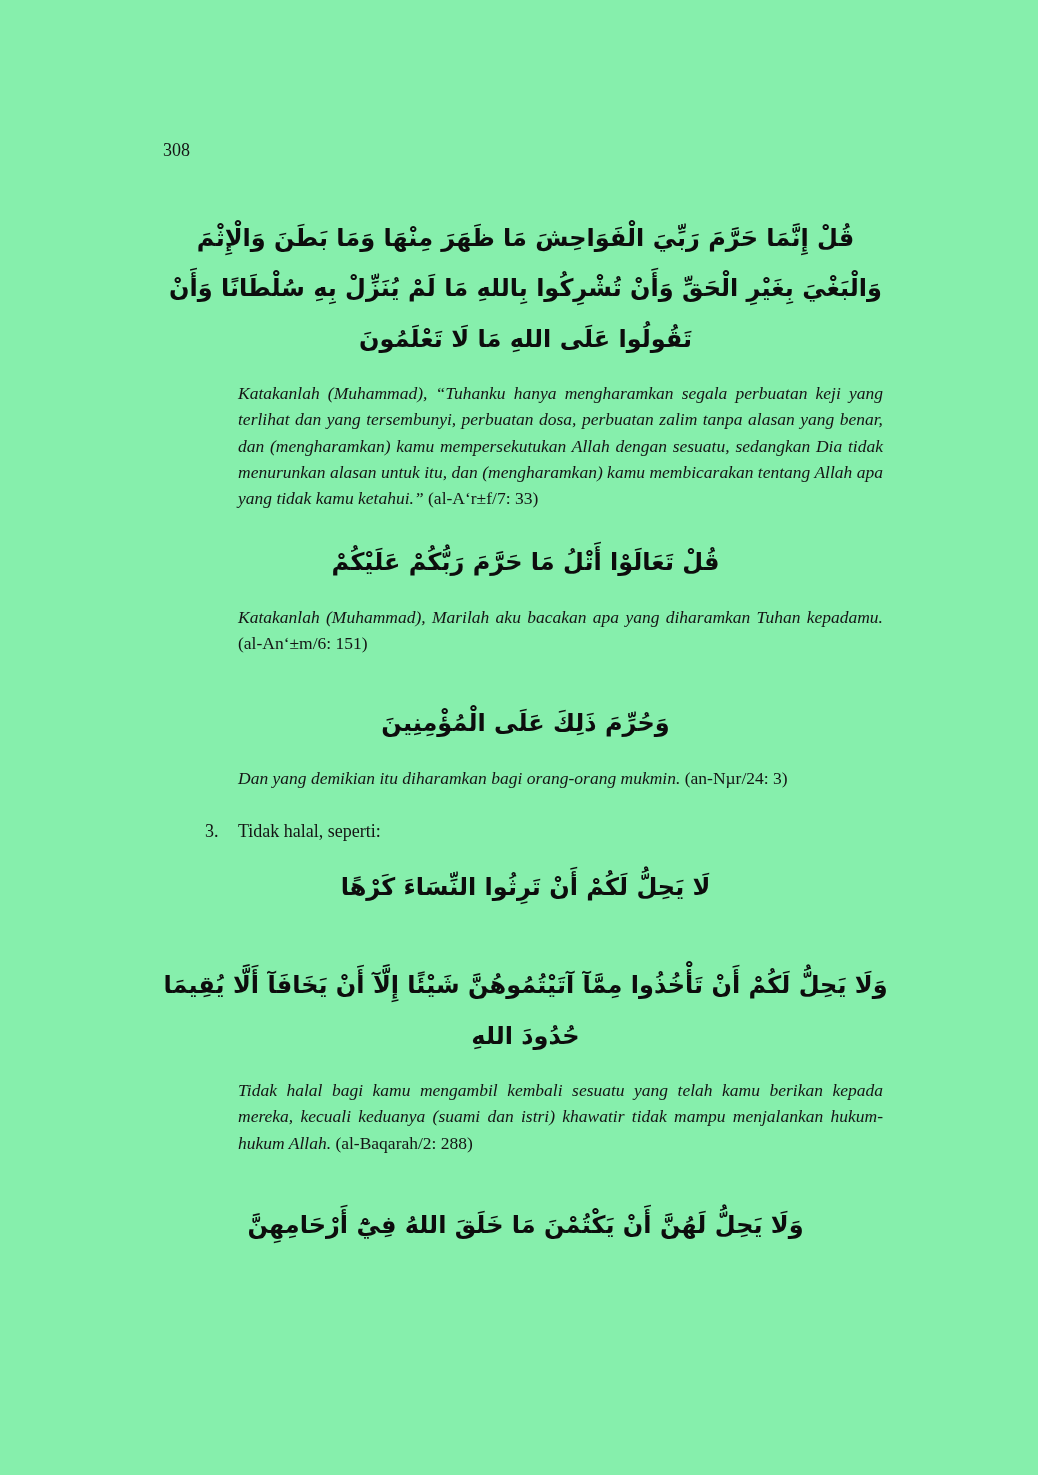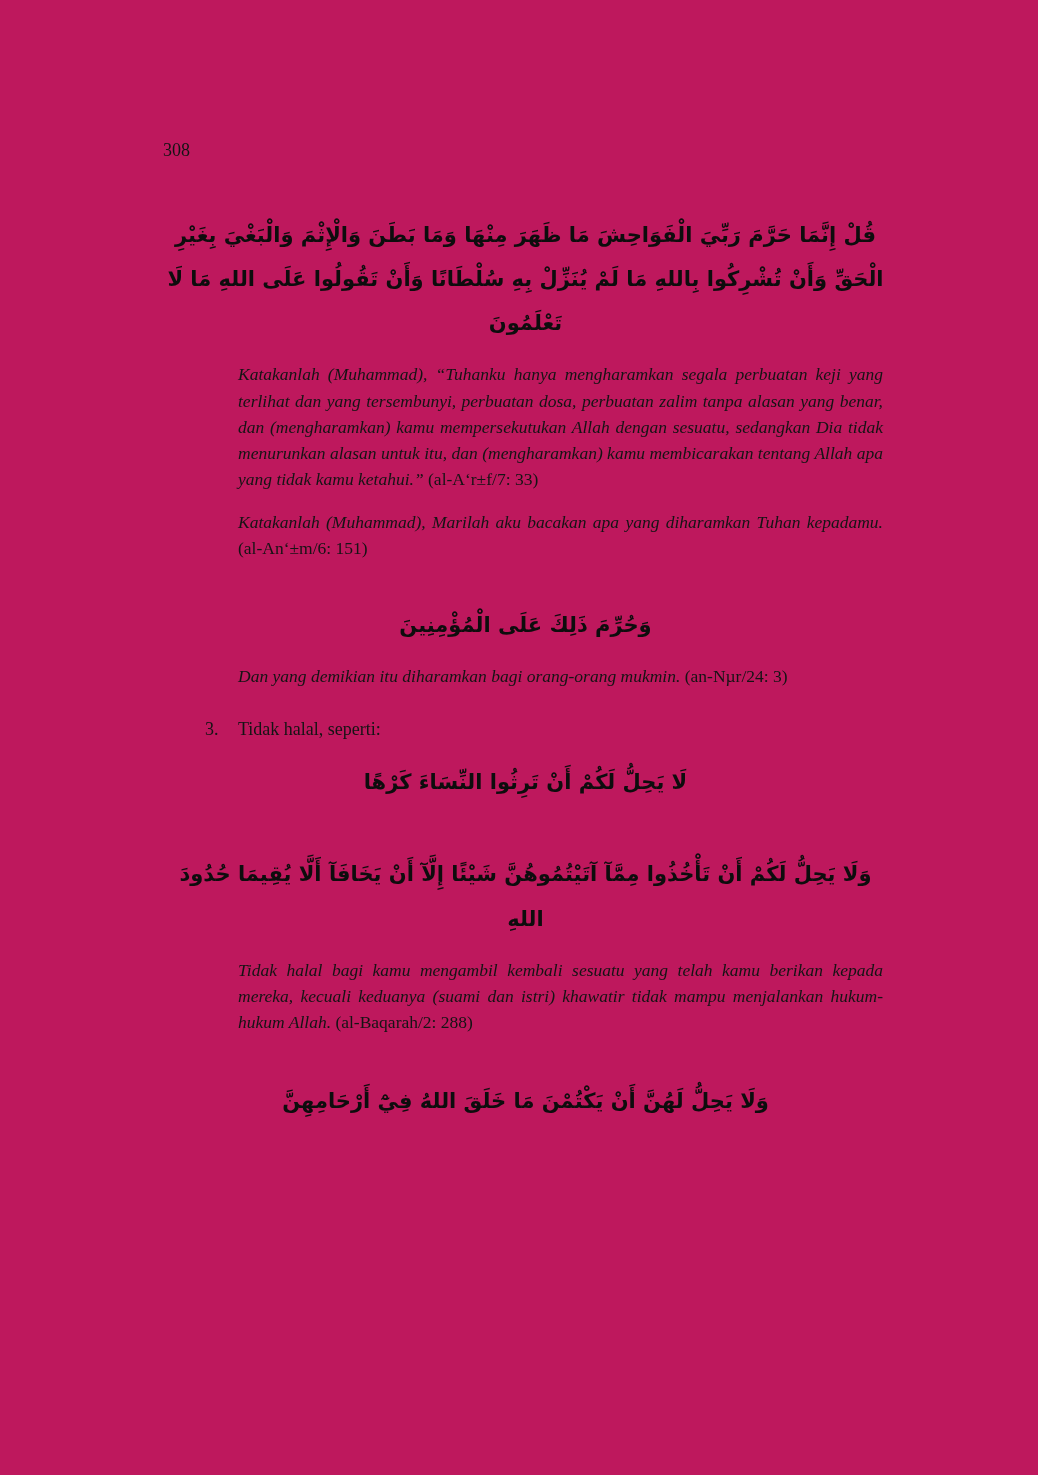--- a/index.html
+++ b/index.html
@@ -1,37 +1,37 @@
 <!DOCTYPE html>
 <html><head>
 <meta charset="utf-8">
 <style>
   html,body { margin:0; padding:0; background:#ffffff; }
   .page {
     position: relative;
     width: 1038px;
     height: 1475px;
-    background: #be185d;
+    background: #86efac;
     box-sizing: border-box;
     padding: 140px 150px 40px 163px;
     font-family: "Liberation Serif", serif;
     color: #141414;
     overflow: hidden;
   }
   .page-number {
     font-size: 18px;
     font-style: normal;
     margin: 0 0 8px 0;
   }
   .arabic {
     direction: rtl;
     text-align: center;
     font-family: "DejaVu Sans", sans-serif;
     font-weight: bold;
-    font-size: 21px;
+    font-size: 24px;
     line-height: 2.1;
     color: #0d0d0d;
   }
   .a1 { margin-top: 52px; }
   .a2 { margin-top: 26px; }
   .a3 { margin-top: 42px; }
   .a4 { margin-top: 20px; }
   .a5 { margin-top: 48px; }
   .a6 { margin-top: 44px; }
   .trans {
@@ -56,20 +56,21 @@
 </head>
 <body>
 
 <div class="page">
 
   <div class="page-number">308</div>
 
   <div class="arabic a1">قُلْ إِنَّمَا حَرَّمَ رَبِّيَ الْفَوَاحِشَ مَا ظَهَرَ مِنْهَا وَمَا بَطَنَ وَالْإِثْمَ وَالْبَغْيَ بِغَيْرِ الْحَقِّ وَأَنْ تُشْرِكُوا بِاللهِ مَا لَمْ يُنَزِّلْ بِهِ سُلْطَانًا وَأَنْ تَقُولُوا عَلَى اللهِ مَا لَا تَعْلَمُونَ</div>
   <p class="trans"><span class="it">Katakanlah (Muhammad), “Tuhanku hanya mengharamkan segala perbuatan keji yang terlihat dan yang tersembunyi, perbuatan dosa, perbuatan zalim tanpa alasan yang benar, dan (mengharamkan) kamu mempersekutukan Allah dengan sesuatu, sedangkan Dia tidak menurunkan alasan untuk itu, dan (mengharamkan) kamu membicarakan tentang Allah apa yang tidak kamu ketahui.”</span> <span class="ref">(al-A‘r±f/7: 33)</span></p>
 
+  <div class="arabic a2">قُلْ تَعَالَوْا أَتْلُ مَا حَرَّمَ رَبُّكُمْ عَلَيْكُمْ</div>
   <p class="trans"><span class="it">Katakanlah (Muhammad), Marilah aku bacakan apa yang diharamkan Tuhan kepadamu.</span> <span class="ref">(al-An‘±m/6: 151)</span></p>
 
   <div class="arabic a3">وَحُرِّمَ ذَلِكَ عَلَى الْمُؤْمِنِينَ</div>
   <p class="trans"><span class="it">Dan yang demikian itu diharamkan bagi orang-orang mukmin.</span> <span class="ref">(an-Nµr/24: 3)</span></p>
 
   <div class="list-item"><span class="num">3.</span><span>Tidak halal, seperti:</span></div>
 
   <div class="arabic a4">لَا يَحِلُّ لَكُمْ أَنْ تَرِثُوا النِّسَاءَ كَرْهًا</div>
 
   <div class="arabic a5">وَلَا يَحِلُّ لَكُمْ أَنْ تَأْخُذُوا مِمَّآ آتَيْتُمُوهُنَّ شَيْئًا إِلَّآ أَنْ يَخَافَآ أَلَّا يُقِيمَا حُدُودَ اللهِ</div>

